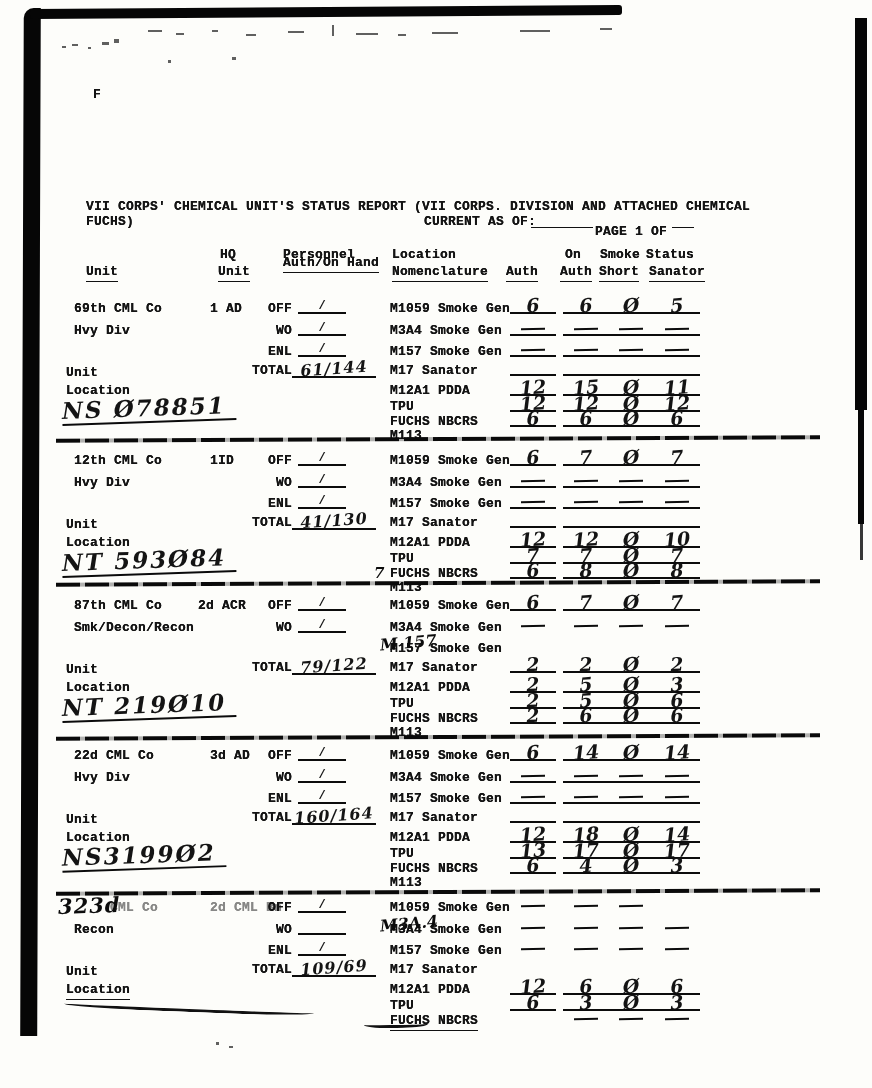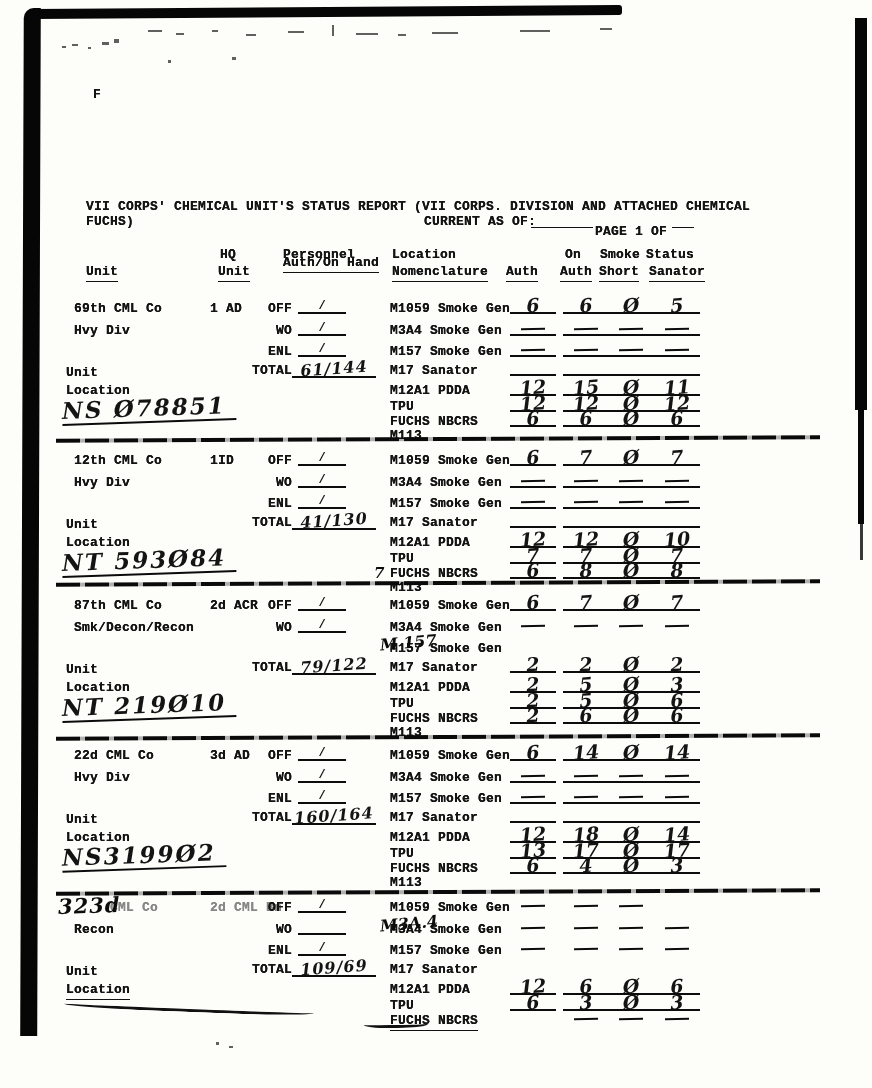--- a/index.html
+++ b/index.html
@@ -311,21 +311,21 @@
         <div class="cell ul" style="left: 590px; top: 105px; width: 46px; height: 20px;">
           <span class="val">8</span>
         </div>
         <span class="t" style="left: 326px; top: 129px;">M113</span>
         <span class="t" style="left: 2px; top: 66px;">Unit</span>
         <span class="t" style="left: 2px; top: 84px;">Location</span>
         <span class="loc" style="left: -2px; top: 96px;">NT 593Ø84</span>
       </div>
       <div class="unit" style="left: 64px; top: 597px;">
         <span class="t" style="left: 10px; top: 2px;">87th CML Co</span>
-        <span class="t" style="left: 146px; top: 2px;">2d ACR</span>
+        <span class="t" style="left: 134px; top: 2px;">2d ACR</span>
         <span class="t" style="left: 10px; top: 24px;">Smk/Decon/Recon</span>
         <span class="t pl" style="left: 138px; top: 2px; width: 90px;">OFF</span>
         <div class="cell ul" style="left: 234px; top: -4px; width: 48px; height: 16px;">
           <span class="slash">/</span>
         </div>
         <span class="t pl" style="left: 138px; top: 24px; width: 90px;">WO</span>
         <div class="cell ul" style="left: 234px; top: 18px; width: 48px; height: 16px;">
           <span class="slash">/</span>
         </div>
         <span class="t pl" style="left: 138px; top: 64px; width: 90px;">TOTAL</span>

